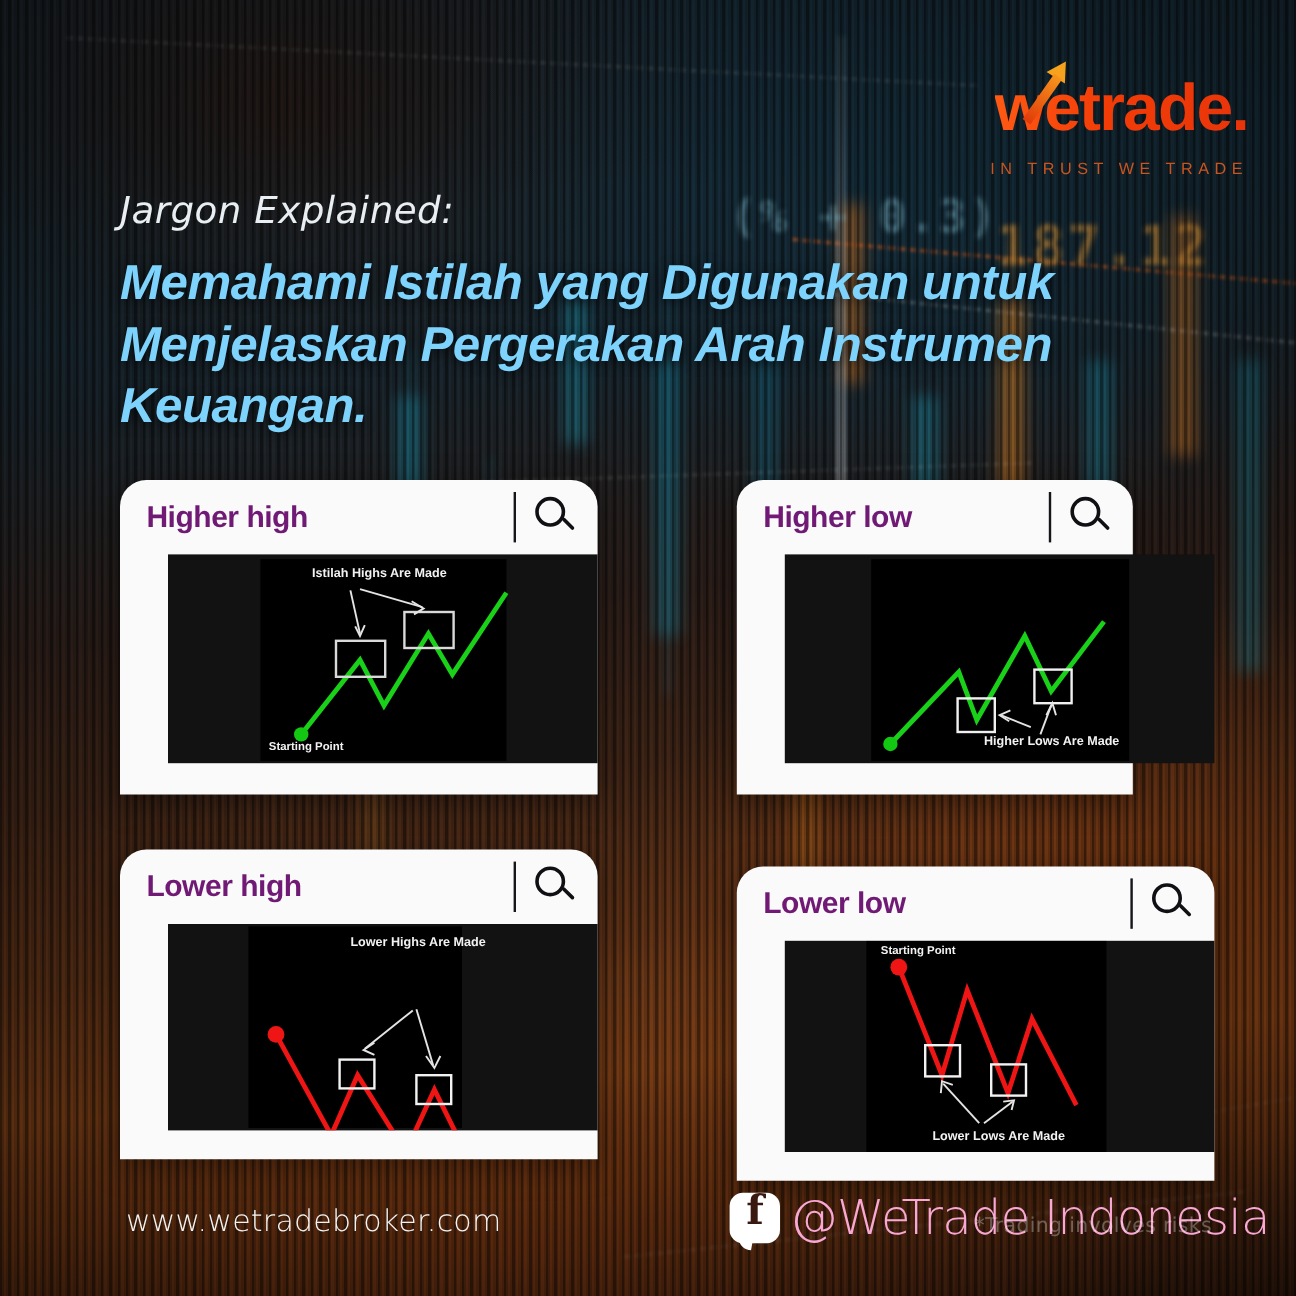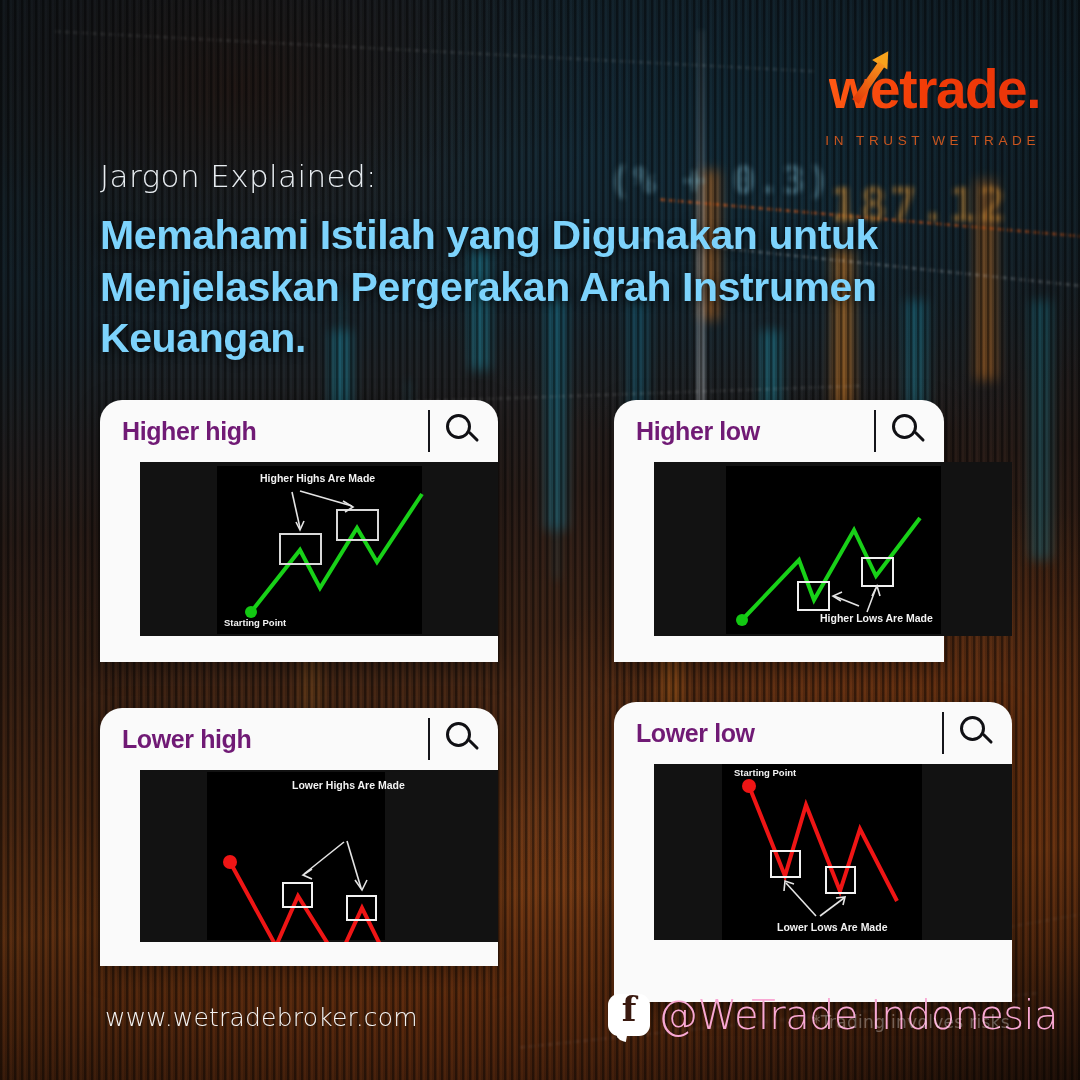--- a/index.html
+++ b/index.html
@@ -92,21 +92,21 @@
   .logo-arrow:after{
     content:""; position:absolute; left:-4px; top:14px; width:8px; height:46px;
     background:linear-gradient(180deg,#f7941d,#e03a09); transform:rotate(3deg);
   }
   .logo-tag {
     font-size:13.5px; letter-spacing:4.6px; color:#c8551f; font-weight:400;
     margin-top:16px;
   }
 
   
-  #header { position:absolute; left:100px; top:158px; width:870px; }
+  #header { position:absolute; left:100px; top:158px; width:870px;font-style:italic; }
   .eyebrow {
     font-size:31px; font-weight:300; color:#e9eef2; letter-spacing:.4px;
     font-family:"DejaVu Sans", sans-serif;
   }
   .headline {
     margin-top:16px; font-size:41px; font-weight:700; color:#7dd3fc;
     line-height:1.26; letter-spacing:-.4px;
     text-shadow:0 2px 10px rgba(0,0,0,.55);
   }
 
@@ -238,21 +238,21 @@
     <svg class="chart" width="358" height="174" viewBox="0 0 358 174">
       <polyline points="111,150 160,88 180,126 217,66 237,100 282,32" fill="none" stroke="#18d118" stroke-width="4"></polyline>
       <circle cx="111" cy="150" r="6" fill="#12c812"></circle>
       <rect x="140" y="72" width="41" height="30" fill="none" stroke="#d9d9d9" stroke-width="2"></rect>
       <rect x="197" y="48" width="41" height="30" fill="none" stroke="#d9d9d9" stroke-width="2"></rect>
       <path d="M152,30 L160,66" stroke="#e4e4e4" stroke-width="1.6" fill="none"></path>
       <path d="M156,60 L160,68 L164,59" stroke="#e4e4e4" stroke-width="1.6" fill="none"></path>
       <path d="M160,29 L212,44" stroke="#e4e4e4" stroke-width="1.6" fill="none"></path>
       <path d="M203,39 L213,45 L205,50" stroke="#e4e4e4" stroke-width="1.6" fill="none"></path>
     </svg>
-    <div class="ann" style="left:120px;top:10px;font-size:10.5px;">Higher Highs Are Made</div>
+    <div class="ann" style="left:120px;top:10px;font-size:10.5px;">Istilah Highs Are Made</div>
     <div class="ann" style="left:84px;top:155px;font-size:9.5px;">Starting Point</div>
   </div>
 </div>
 
 <div class="card r1" style="left:614px;top:400px;width:330px;height:262px;">
   <div class="card-head">
     <div class="card-title">Higher low</div>
     <div class="head-right">
       <div class="divider"></div>
       <div class="search-ic">
@@ -297,21 +297,21 @@
       <rect x="207" y="126" width="29" height="24" fill="none" stroke="#f2f2f2" stroke-width="2"></rect>
       <path d="M204,72 L164,104" stroke="#e4e4e4" stroke-width="1.6" fill="none"></path>
       <path d="M172,99 L163,105 L172,109" stroke="#e4e4e4" stroke-width="1.6" fill="none"></path>
       <path d="M207,71 L221,118" stroke="#e4e4e4" stroke-width="1.6" fill="none"></path>
       <path d="M215,110 L222,120 L227,110" stroke="#e4e4e4" stroke-width="1.6" fill="none"></path>
     </svg>
     <div class="ann" style="left:152px;top:9px;font-size:10.5px;">Lower Highs Are Made</div>
   </div>
 </div>
 
-<div class="card r1" style="left:614px;top:702px;width:398px;height:300px;">
+<div class="card r1" style="left:614px;top:722px;width:398px;height:262px;">
   <div class="card-head">
     <div class="card-title">Lower low</div>
     <div class="head-right">
       <div class="divider"></div>
       <div class="search-ic">
           <i></i>
           <b></b>
         </div>
     </div>
   </div>

